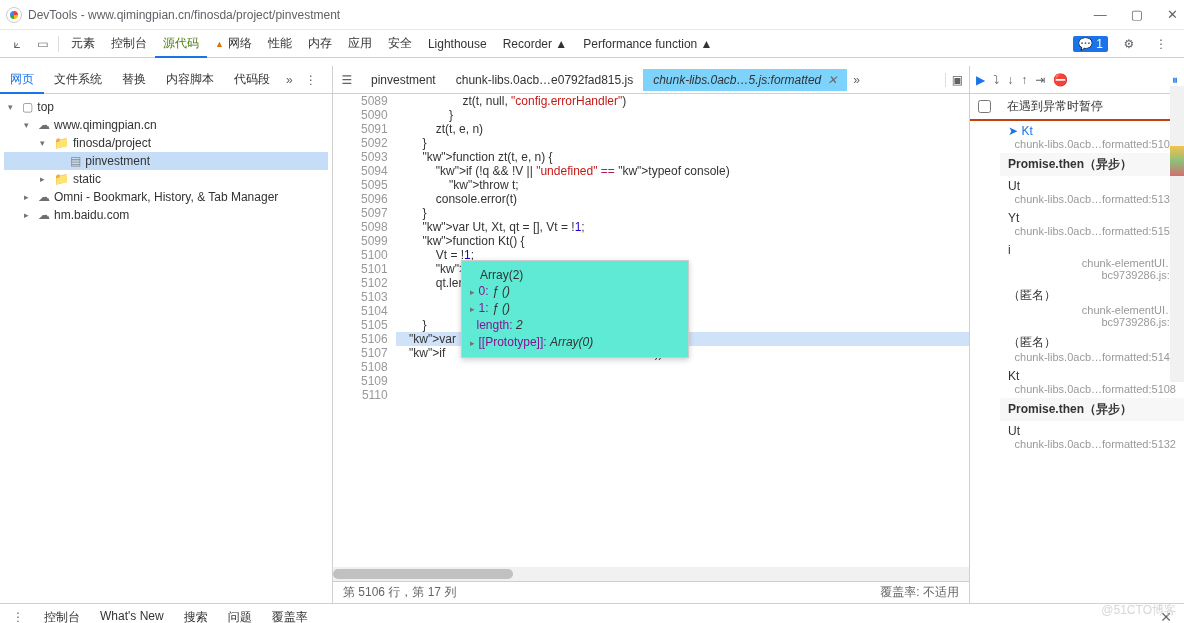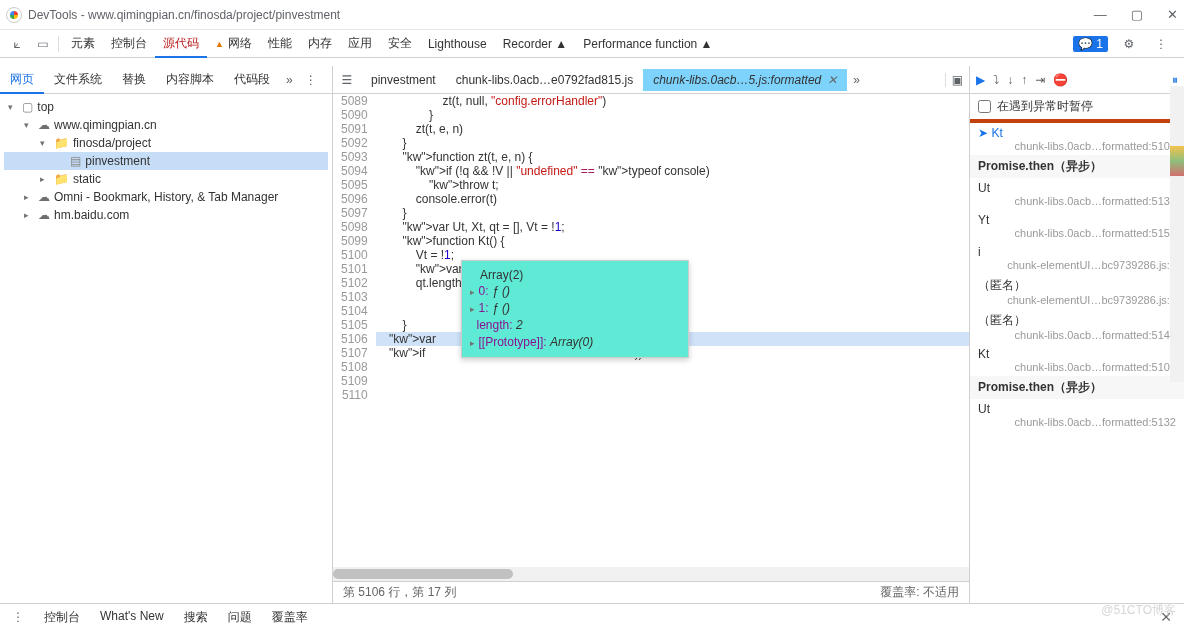--- a/index.html
+++ b/index.html
@@ -6,21 +6,21 @@
 body { background:#fff; color:#333; height:623px; width:1184px; overflow:hidden; position:relative; }
 .titlebar { height:30px; display:flex; align-items:center; padding:6px 6px; border-bottom:1px solid #e8e8e8; background:#fff;}
 .titlebar .favicon { width:16px;height:16px;background:#fff;border:1px solid #ccc;border-radius:50%;display:flex;align-items:center;justify-content:center;margin-right:6px;}
 .titlebar .favicon span{width:8px;height:8px;border-radius:50%;background:conic-gradient(#ea4335 0 25%,#fbbc05 0 50%,#34a853 0 75%,#4285f4 0);}
 .titlebar .title{color:#5f6368;}
 .winbtn{margin-left:auto;display:flex;gap:24px;color:#5f6368;}
 .winbtn span{cursor:pointer;font-size:13px;}
 .toolbar{height:28px;display:flex;align-items:center;border-bottom:1px solid #d0d0d0;padding:0 6px;gap:4px;}
 .tb-icon{width:22px;height:22px;display:flex;align-items:center;justify-content:center;color:#5f6368;cursor:pointer;}
 .tab{padding:4px 8px;color:#333;cursor:pointer;white-space:nowrap;}
-.tab.active{color:#b91c1c;border-bottom:2px solid #1a73e8;margin-bottom:-1px;}
+.tab.active{color:#4d7c0f;border-bottom:2px solid #1a73e8;margin-bottom:-1px;}
 .tab.warn::before{content:"▲";color:#e37400;margin-right:4px;font-size:9px;}
 .tb-right{margin-left:auto;display:flex;align-items:center;gap:10px;padding-right:6px;}
 .badge{background:#1a73e8;color:#fff;border-radius:2px;padding:1px 5px;font-size:11px;display:flex;align-items:center;gap:3px;}
 .subtabs{height:28px;display:flex;align-items:center;border-bottom:1px solid #d0d0d0;margin-top:8px;}
 .subtabs .left{display:flex;align-items:center;width:333px;border-right:1px solid #d0d0d0;height:100%;}
 .subtabs .stab{padding:4px 10px;color:#333;cursor:pointer;}
 .subtabs .stab.active{border-bottom:2px solid #1a73e8;color:#1a73e8;margin-bottom:-1px;}
 .subtabs .etabs{display:flex;align-items:center;flex:1;height:100%;}
 .etab{padding:4px 10px;color:#333;cursor:pointer;position:relative;white-space:nowrap;}
 .etab.active{background:#7dd3fc;font-style:italic;}
@@ -30,38 +30,38 @@
 .tree{width:333px;border-right:1px solid #d0d0d0;padding:4px;overflow:auto;}
 .tn{display:flex;align-items:center;padding:2px 4px;cursor:pointer;white-space:nowrap;}
 .tn.sel{background:#c5ddf6;}
 .arr{width:10px;display:inline-block;color:#727272;font-size:9px;}
 .ico-cloud{color:#6e6e6e;margin:0 4px;}
 .ico-folder{color:#7aa7d8;margin:0 4px;}
 .ico-file{color:#888;margin:0 4px;}
 .editor{flex:1;display:flex;flex-direction:column;min-width:0;}
 .code-wrap{flex:1;display:flex;overflow:auto;font-family:Menlo,Consolas,monospace;font-size:12px;position:relative;}
 .gutter{background:#fff;color:#999;text-align:right;padding:0 8px;user-select:none;}
-.gutter div{height:14px;line-height:14px;}
+.gutter div{height:14px;line-height:14px;margin-left:20px;}
 .code{flex:1;white-space:pre;line-height:14px;}
 .code div{height:14px;}
 .hl{background:#cfe2f8;}
 .str{color:#c41a16;}
 .num{color:#1c00cf;}
 .op{color:#a71d5d;}
 .hscroll{height:14px;background:#f1f1f1;position:relative;}
 .hscroll .thumb{position:absolute;left:0;top:2px;height:10px;width:180px;background:#c1c1c1;border-radius:5px;}
 .status{height:22px;border-top:1px solid #d0d0d0;display:flex;align-items:center;padding:0 10px;color:#666;font-size:12px;justify-content:center;}
 .status .r{margin-left:auto;}
 .debug{width:215px;border-left:1px solid #d0d0d0;display:flex;flex-direction:column;}
 .dbg-bar{height:28px;display:flex;align-items:center;gap:8px;padding:0 6px;justify-content:flex-start;color:#5f6368;}
 .dbg-bar span{cursor:pointer;}
 .dbg-icon.blue{color:#1a73e8;}
-.dbg-pause-msg{padding:4px 8px;display:flex;align-items:center;gap:6px;border-bottom:4px solid #c2410c;}
+.dbg-pause-msg{padding:4px 8px;display:flex;align-items:center;gap:16px;border-bottom:2px solid #c2410c;}
 .dbg-pause-msg input{margin:0;}
-.stack{flex:1;overflow:auto;font-size:12px;}
+.stack{flex:1;overflow:auto;font-size:12px;margin-left:30px;}
 .sf{padding:3px 8px;cursor:pointer;}
 .sf .fn{color:#333;}
 .sf .loc{color:#999;font-size:11px;text-align:right;}
 .sf.hdr{font-weight:bold;color:#333;background:#f7f7f7;}
 .sf.cur .fn::before{content:"➤ ";color:#1a73e8;}
 .sf.cur .fn{color:#1a73e8;}
 .bottom-tabs{height:28px;border-top:1px solid #d0d0d0;border-bottom:1px solid #d0d0d0;display:flex;align-items:center;padding:0 6px;gap:4px;}
 .btab{padding:4px 10px;cursor:pointer;color:#333;}
 .btab.active{color:#333;font-weight:500;}
 .btab-right{margin-left:auto;display:flex;align-items:center;gap:10px;padding-right:6px;}

